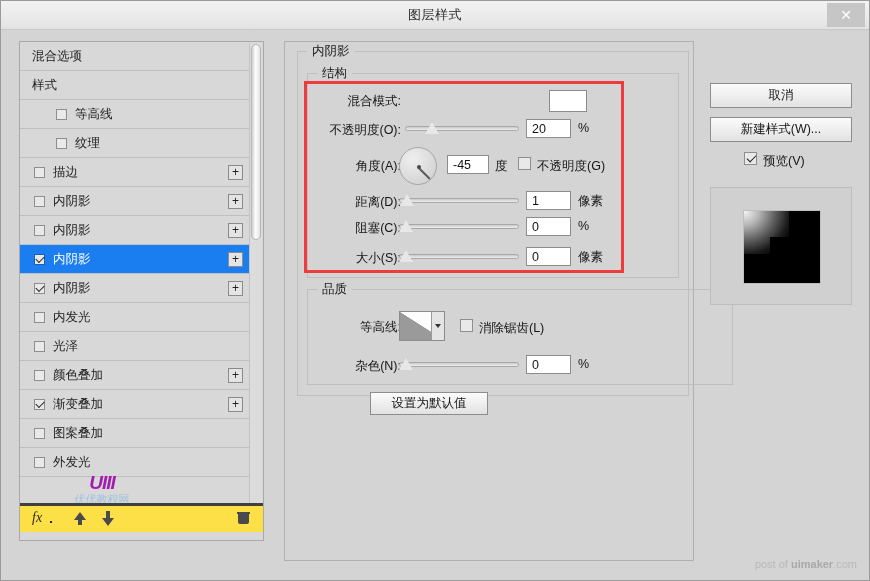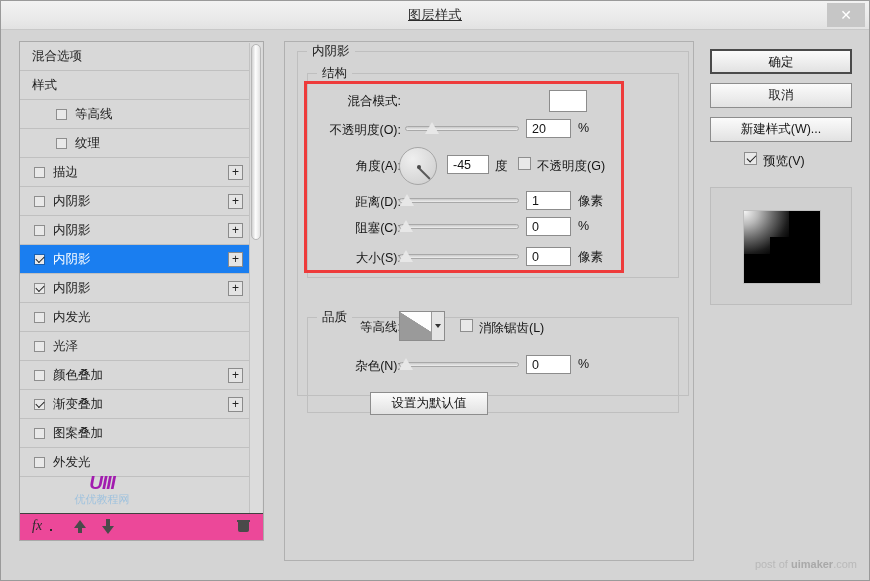--- a/index.html
+++ b/index.html
@@ -4,21 +4,21 @@
 <style>
   html,body{margin:0;padding:0;background:#fff;}
   body{width:870px;height:581px;font-family:"Liberation Sans","DejaVu Sans",sans-serif;font-size:12px;color:#1a1a1a;-webkit-font-smoothing:none;}
   .dialog{position:absolute;left:0;top:0;width:870px;height:581px;background:#d4d4d4;box-sizing:border-box;border:1px solid #9a9a9a;overflow:hidden;}
 
   
   .titlebar{position:absolute;left:0;top:0;width:868px;height:28px;
      background:linear-gradient(to bottom,#f2f2f2 0%,#eaeaea 60%,#e2e2e2 100%);
      border-bottom:1px solid #c8c8c8;}
   .title-text{position:absolute;left:0;top:0;width:868px;height:28px;line-height:28px;text-align:center;
-     font-size:13px;color:#2b2b2b;letter-spacing:.5px;text-decoration:underline;}
+     font-size:13px;color:#2b2b2b;letter-spacing:.5px;}
   .close-btn{position:absolute;right:4px;top:2px;width:38px;height:24px;background:#c6c6c6;
      color:#fff;font-size:14px;line-height:24px;text-align:center;cursor:default;}
 
   
   .side{position:absolute;left:18px;top:40px;width:245px;height:500px;background:#d8d8d8;
      border:1px solid #a9a9a9;box-sizing:border-box;}
   .side-list{position:absolute;left:0;top:0;width:231px;height:482px;overflow:hidden;background:#d8d8d8;}
   .srow{position:relative;height:29px;border-bottom:1px solid #c0c0c0;box-sizing:border-box;background:#d8d8d8;}
   .srow.sel{background:#1a7ef0;}
   .srow.sel .slabel{color:#fff;}
@@ -28,21 +28,21 @@
   .slabel.l2{left:55px;}
   .scb{position:absolute;left:14px;top:9px;width:11px;height:11px;background:#e9e9e9;border:1px solid #8e8e8e;box-sizing:border-box;}
   .scb.ind{left:36px;}
   .scb.on:after{content:"";position:absolute;left:1px;top:1px;width:7px;height:4px;border-left:1.6px solid #222;border-bottom:1.6px solid #222;transform:rotate(-45deg);}
   .srow.sel .scb{background:#e9e9e9;border-color:#1b5fae;}
   .splus{position:absolute;right:8px;top:7px;width:15px;height:15px;background:#e4e4e4;border:1px solid #8b8b8b;box-sizing:border-box;
       font-size:12px;line-height:13px;text-align:center;color:#222;}
   .side-scroll{position:absolute;right:1px;top:1px;width:12px;height:480px;background:#dcdcdc;border-left:1px solid #c2c2c2;}
   .side-thumb{position:absolute;left:1px;top:1px;width:10px;height:196px;border-radius:5px;
       background:linear-gradient(to right,#d2d2d2,#fdfdfd 45%,#e2e2e2);border:1px solid #b6b6b6;box-sizing:border-box;}
-  .side-bottom{position:absolute;left:0;bottom:0;width:243px;height:26px;background:#ec4899;border-top:1px solid #404040;}
+  .side-bottom{position:absolute;left:0;bottom:8px;width:243px;height:26px;background:#fde047;border-top:3px solid #404040;}
   .fx-ico{position:absolute;left:12px;top:4px;font-size:14px;font-style:italic;font-family:"Liberation Serif",serif;color:#2b2b2b;}
   .fx-dot{position:absolute;left:30px;top:15px;width:2px;height:2px;background:#2b2b2b;}
   .arr{position:absolute;top:6px;width:0;height:0;}
   .arr-up{left:54px;border-left:6px solid transparent;border-right:6px solid transparent;border-bottom:8px solid #4a4a4a;}
   .arr-up-s{position:absolute;left:58px;top:13px;width:4px;height:6px;background:#4a4a4a;}
   .arr-dn{left:82px;border-left:6px solid transparent;border-right:6px solid transparent;border-top:8px solid #4a4a4a;top:12px;}
   .arr-dn-s{position:absolute;left:86px;top:5px;width:4px;height:7px;background:#4a4a4a;}
   .trash{position:absolute;right:14px;top:5px;width:11px;height:13px;}
   .trash i{position:absolute;left:0;top:3px;width:11px;height:10px;background:#4a4a4a;border-radius:0 0 2px 2px;}
   .trash u{position:absolute;left:-1px;top:1px;width:13px;height:2px;background:#4a4a4a;}
@@ -269,21 +269,21 @@
     <div class="strack"></div>
     <div class="sthumb" id="th-size" style="left: 0px;"></div>
   </div>
   <div class="numbox" style="left:525px;top:246px;width:45px;">
     <span>0</span>
   </div>
   <div class="unit" style="left:577px;top:248px;">像素</div>
 
   <div class="redbox" style="border-color: rgb(238, 59, 59);"></div>
 
-  <div class="gbox" style="left:306px;top:288px;width:372px;height:96px;margin-top:28px;">
+  <div class="gbox" style="left:306px;top:288px;width:426px;height:96px;">
     <div class="gtitle">品质</div>
   </div>
 
   <div class="lab" style="left:330px;top:318px;width:70px;">等高线:</div>
   <div class="contour" style="left:398px;top:310px;">
     <div class="fill"></div>
     <div class="arrowbtn"></div>
   </div>
   <div class="cbx" style="left:459px;top:318px;"></div>
   <div class="cbl" style="left:478px;top:319px;">消除锯齿(L)</div>
@@ -294,21 +294,20 @@
     <div class="sthumb" id="th-noise" style="left: 0px;"></div>
   </div>
   <div class="numbox" style="left:525px;top:354px;width:45px;">
     <span>0</span>
   </div>
   <div class="unit" style="left:577px;top:356px;">%</div>
 
   <div class="btn" style="left:369px;top:391px;width:118px;height:23px;line-height:21px;">设置为默认值</div>
 
   <div class="right">
-    <div class="btn def" style="left:6px;top:8px;width:142px;height:25px;line-height:22px;">确定</div>
     <div class="btn" style="left:6px;top:42px;width:142px;height:25px;line-height:23px;">取消</div>
     <div class="btn" style="left:6px;top:76px;width:142px;height:25px;line-height:23px;">新建样式(W)...</div>
 
     <div class="cbx on" style="left:40px;top:111px;"></div>
     <div class="cbl" style="left:59px;top:112px;">预览(V)</div>
 
     <div class="preview-well">
       <div class="preview-img">
         <div class="glow"></div>
         <div class="cut"></div>

